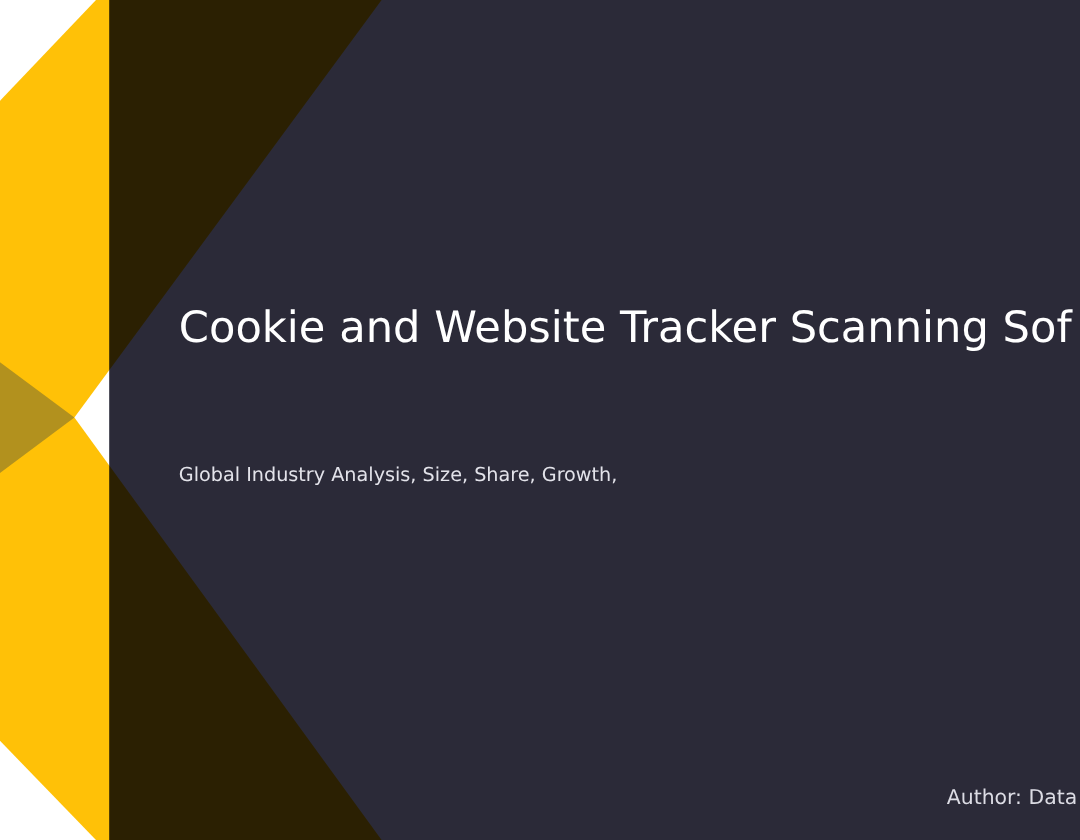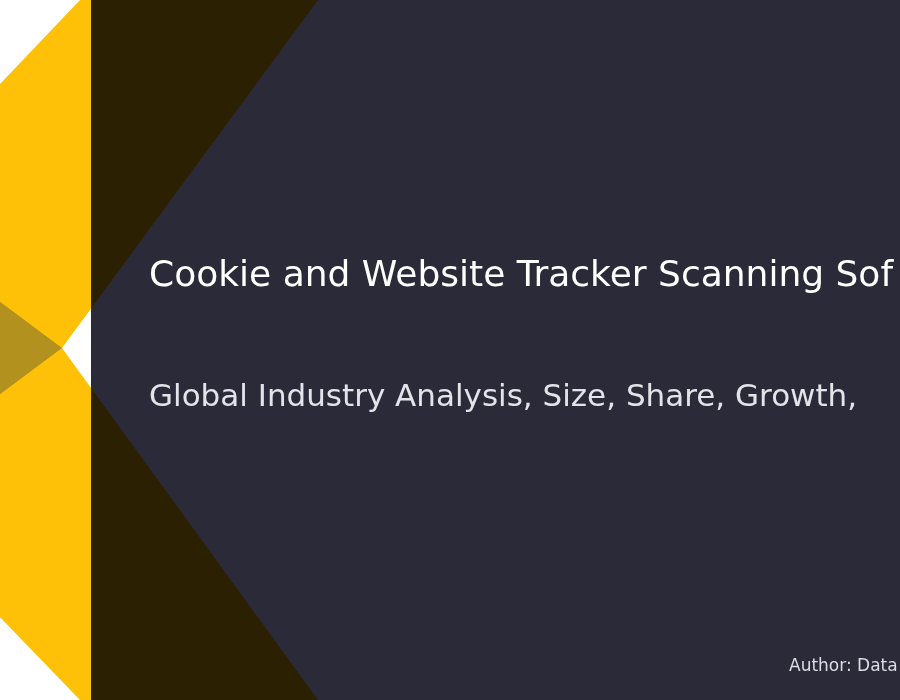--- a/index.html
+++ b/index.html
@@ -54,21 +54,21 @@
   }
 
   .subtitle-block {
     position: absolute;
     left: 149px;
     top: 374px;
     width: 700px;
   }
   .slide-subtitle {
     font-family: "DejaVu Sans", sans-serif;
-    font-size: 31px;
+    font-size: 16px;
     line-height: 43px;
     font-weight: 400;
     color: #e3e3ea;
   }
   .subtitle-line {
     display: block;
     white-space: nowrap;
   }
 
   .author-block {

